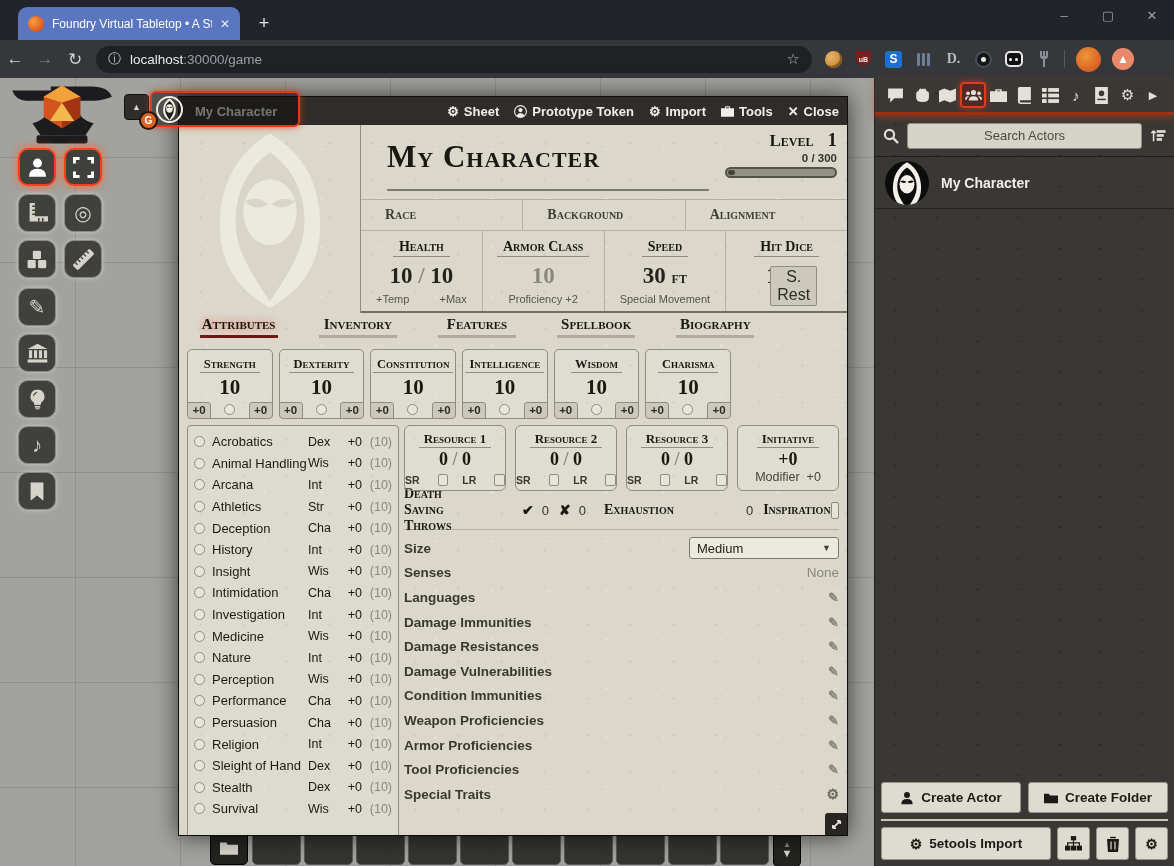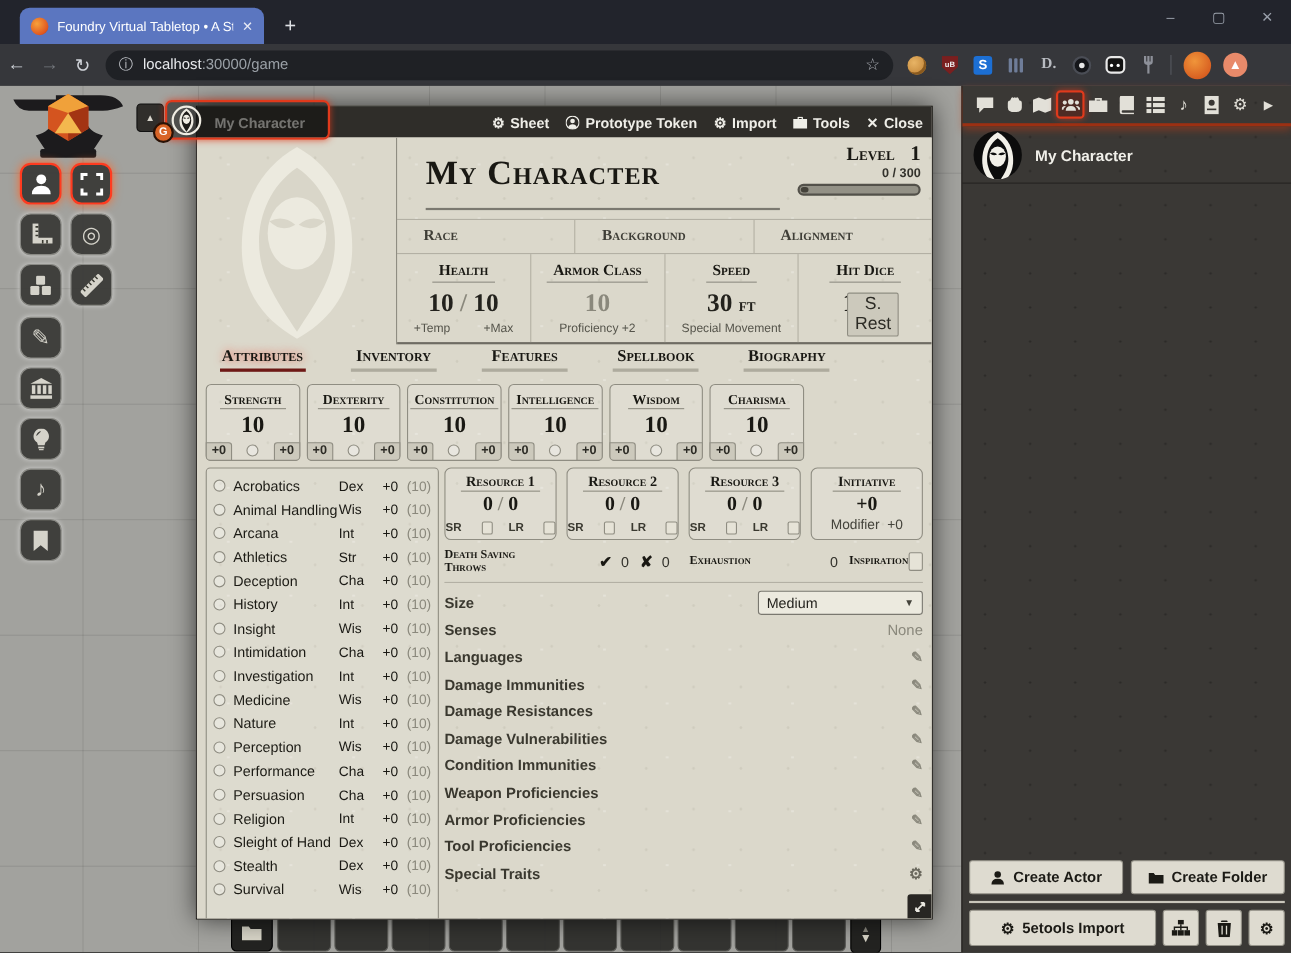--- a/index.html
+++ b/index.html
@@ -168,21 +168,21 @@
   .res-row { display:flex; gap:9px; height:66px; }
   .resbox { flex:1; border:1px solid #8f8d82; border-radius:6px; text-align:center; padding-top:3px; background:rgba(255,255,255,.12); position:relative; }
   .res-name { font-size:13px; display:inline-block; border-bottom:1px solid #8f8d82; padding:0 5px; }
   .res-val { font-size:18px; font-family:"Liberation Serif",serif; font-weight:bold; margin-top:1px; }
   .res-val .sep { color:#8a887c; }
   .res-foot { position:absolute; bottom:4px; left:0; right:0; display:flex; justify-content:center; gap:14px; font-size:10.5px; font-weight:bold; color:#3a3930; align-items:center; }
   .cbx { width:12px; height:12px; border:1px solid #8f8d82; border-radius:2px; background:#e6e3d7; display:inline-block; margin-left:4px; vertical-align:-2px; }
   .init-foot { position:absolute; bottom:6px; left:0; right:0; font-size:12.5px; color:#44433b; }
 
   .death-row { display:flex; align-items:center; margin-top:8px; height:22px; font-size:12px; }
-  .death-label { font-size:11px; }
+  .death-label { font-size:14px; }
   .dmark { font-weight:bold; font-size:14px; }
   .dnum { font-size:13px; color:#33322c; margin:0 10px 0 8px; }
   .insp-box { width:17px; height:17px; border:1px solid #8f8d82; border-radius:2px; background:#e6e3d7; margin-left:auto; }
 
   .traits { margin-top:8px; border-top:1px solid #b3b0a4; padding-top:6px; }
   .trait-row { display:flex; align-items:center; height:24.6px; font-size:13.5px; font-weight:bold; color:#3a382f; }
   .trait-right { margin-left:auto; color:#8a887c; font-weight:normal; }
   .trait-edit { margin-left:auto; color:#8a887c; font-size:13px; }
   .trait-gear { margin-left:auto; color:#6b695e; font-size:14px; }
   .sizesel { margin-left:auto; width:150px; height:22px; background:#eceadf; border:1px solid #7a7870; border-radius:3px;
@@ -981,20 +981,29 @@
           </span>
         <span class="sb-tab">♪</span>
         <span class="sb-tab">
             <svg viewBox="0 0 14 16">
               <use href="#sym-journal"></use>
             </svg>
           </span>
         <span class="sb-tab">⚙</span>
         <span class="sb-tab" style="font-size:11px">▶</span>
       </div>
+      <div class="sb-search">
+        <svg viewBox="0 0 16 16">
+            <use href="#sym-mag"></use>
+          </svg>
+        <input class="search-input" placeholder="Search Actors" style="">
+        <svg class="sort-ico" viewBox="0 0 18 16">
+            <use href="#sym-sort"></use>
+          </svg>
+      </div>
       <div class="actor-row">
         <span class="actor-avatar" style="color:#f2f0e8;--hoodbg:#0c0c0c">
           <svg viewBox="0 0 100 116">
               <use href="#sym-hood"></use>
             </svg>
         </span>
         <span class="actor-name">My Character</span>
       </div>
 
       <div class="sb-footer">

